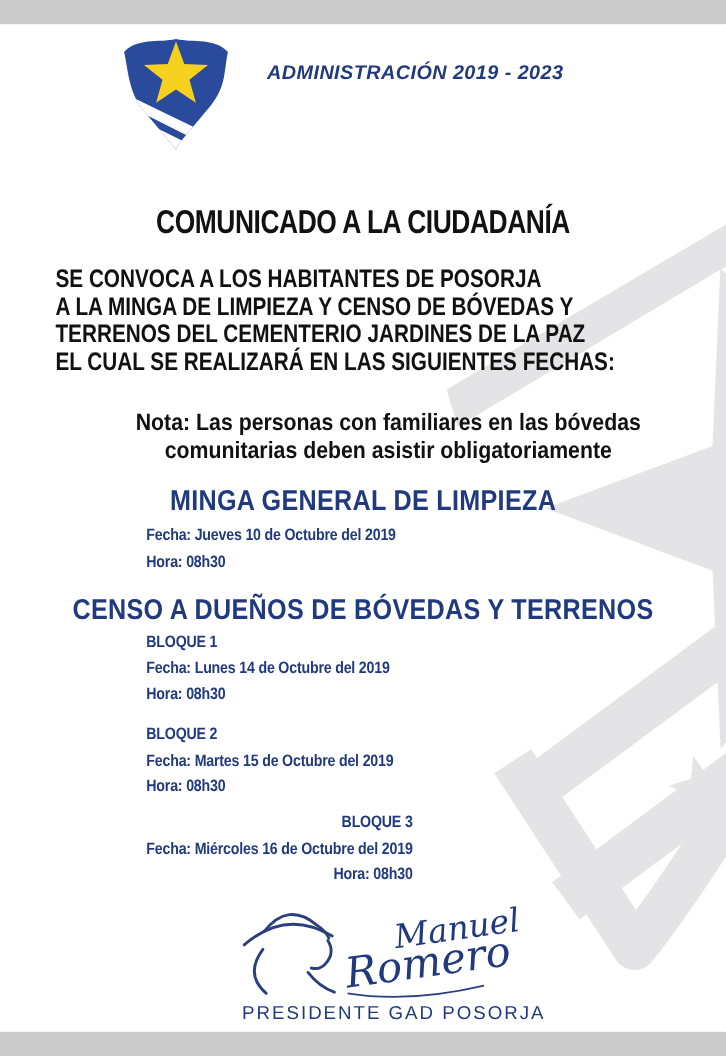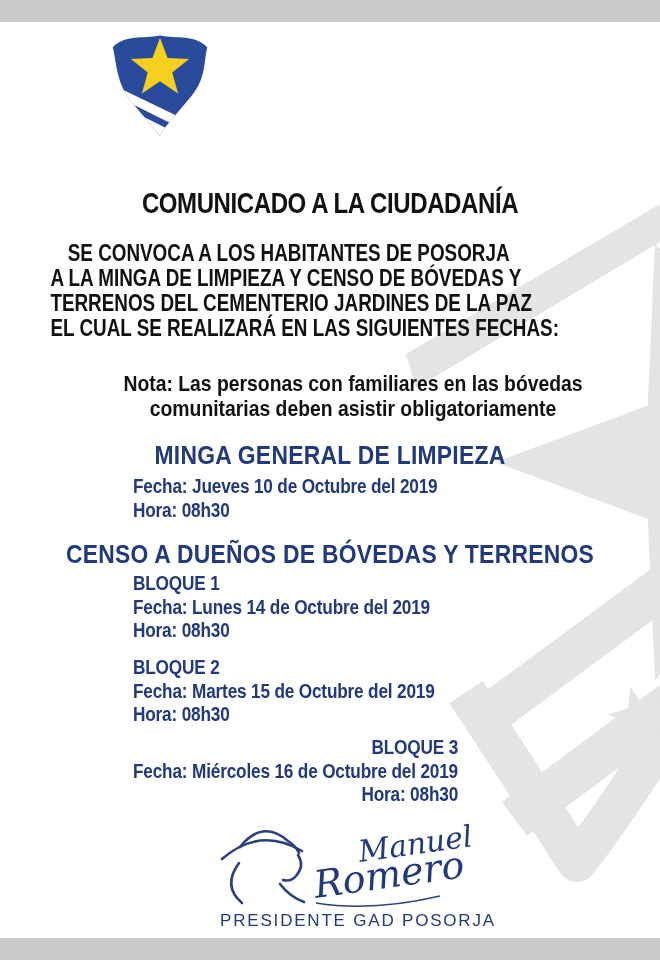--- a/index.html
+++ b/index.html
@@ -29,41 +29,41 @@
     margin-top:6px;white-space:nowrap;
   }
 
   
   .main-title{
     position:absolute;top:186px;left:0;width:660px;margin:0;text-align:center;
     color:var(--text-black,#111);font-size:30px;font-weight:bold;letter-spacing:-0.5px;
     transform:scaleX(0.80);transform-origin:50% 50%;white-space:nowrap;
   }
   .body-par{
-    position:absolute;top:241px;left:0;width:560px;text-align:right;
+    position:absolute;top:241px;left:0;width:560px;text-align:left;
     color:var(--text-black,#111);font-size:23px;font-weight:bold;line-height:25px;
   }
   .body-par div{transform:scaleX(0.82);transform-origin:50% 50%;white-space:nowrap;}
   .note{
     position:absolute;top:372px;left:0;width:660px;text-align:center;
     color:var(--text-black,#111);font-size:21.5px;font-weight:bold;line-height:25px;padding-left:23px;
   }
   .note div{transform:scaleX(0.90);transform-origin:50% 50%;white-space:nowrap;}
 
   
   .event-title{
     position:absolute;left:0;width:660px;margin:0;text-align:center;
     color:var(--navy,#21397d);font-size:26px;font-weight:bold;letter-spacing:0.3px;
     transform:scaleX(0.88);transform-origin:50% 50%;white-space:nowrap;
   }
   .t1{top:440px;}
   .t2{top:539px;}
   .detail{
     position:absolute;left:133px;color:var(--navy,#21397d);
-    font-size:20px;font-weight:bold;line-height:23.5px;letter-spacing:-0.2px;
+    font-size:15px;font-weight:bold;line-height:23.5px;letter-spacing:-0.2px;
   }
   .detail div{transform:scaleX(0.86);transform-origin:0 50%;white-space:nowrap;}
   .d1{top:475px;}
   .b1{top:572px;}
   .b2{top:656px;}
   .b3{top:736px;text-align:right;}
 
   
   .signature{position:absolute;left:212px;top:814px;width:268px;height:96px;}
   .sig-script{
@@ -117,20 +117,21 @@
         <circle cx="27" cy="63" r="1.8" fill="#ffffff"></circle>
         <circle cx="36" cy="68" r="1.8" fill="#ffffff"></circle>
         <circle cx="45" cy="73" r="1.8" fill="#ffffff"></circle>
       </g>
       <g transform="translate(50,36)">
         <polygon fill="#f5d01e" points="0,-26 6.4,-8.8 24.7,-8 10.4,3.4 15.3,21.1 0,10.9 -15.3,21.1 -10.4,3.4 -24.7,-8 -6.4,-8.8"></polygon>
       </g>
     </svg>
 
     <div class="header-text">
+      <div class="admin">ADMINISTRACIÓN 2019 - 2023</div>
     </div>
 
     <h1 class="main-title">COMUNICADO A LA CIUDADANÍA</h1>
 
     <div class="body-par">
       <div>SE CONVOCA A LOS HABITANTES DE POSORJA</div>
       <div>A LA MINGA DE LIMPIEZA Y CENSO DE BÓVEDAS Y</div>
       <div>TERRENOS DEL CEMENTERIO JARDINES DE LA PAZ</div>
       <div>EL CUAL SE REALIZARÁ EN LAS SIGUIENTES FECHAS:</div>
     </div>

